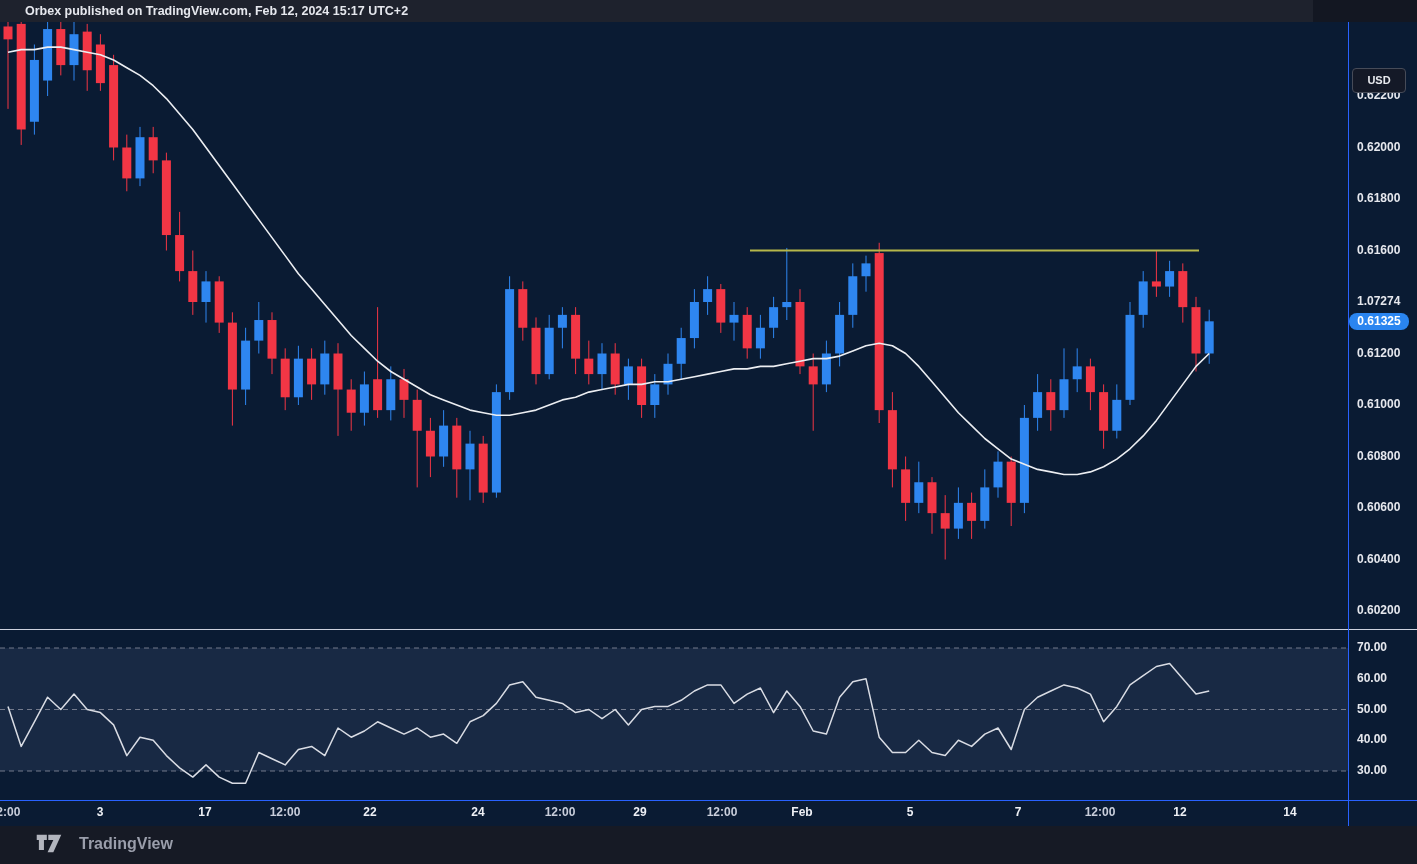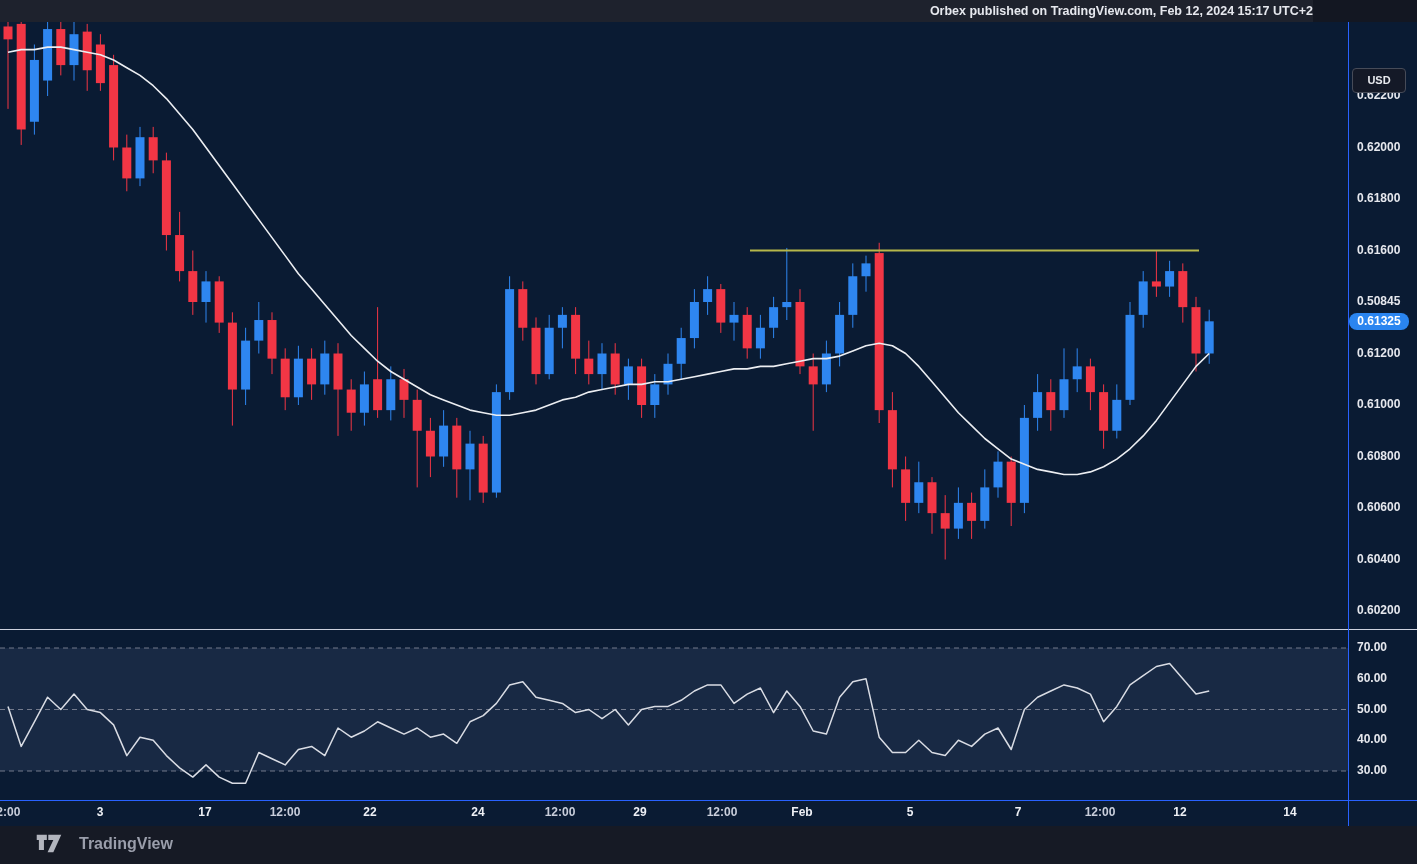--- a/index.html
+++ b/index.html
@@ -1,20 +1,20 @@
 <!DOCTYPE html>
 <html><head>
 <meta charset="utf-8">
 <style>
   html,body{margin:0;padding:0;background:#131722;}
   .screen{position:relative;width:1417px;height:864px;background:#131722;overflow:hidden;
           font-family:"Liberation Sans",sans-serif;-webkit-font-smoothing:antialiased;}
   .header{position:absolute;left:0;top:0;width:1313px;height:22px;background:#1e222d;
-          color:#e6e8ee;font-size:12.5px;font-weight:700;line-height:22px;padding-left:8px;
-          box-sizing:border-box;white-space:nowrap;text-align:right;}
+          color:#e6e8ee;font-size:12.5px;font-weight:700;line-height:22px;padding-left:25px;
+          box-sizing:border-box;white-space:nowrap;}
   .chart-bg{position:absolute;left:0;top:22px;width:1417px;height:804px;background:#0a1b33;}
   .pane{position:absolute;left:0;overflow:hidden;}
   #main-pane{top:22px;width:1348px;height:606px;}
   #rsi-pane{top:630px;width:1348px;height:170px;}
   .sep{position:absolute;z-index:6;}
   .sep-light{left:0;top:629px;width:1417px;height:1px;background:#cdd1de;}
   .sep-blue{left:0;top:800px;width:1417px;height:1px;background:#2962ff;}
   .sep-vert{left:1348px;top:22px;width:1px;height:804px;background:#2962ff;}
   .price-axis{position:absolute;left:1349px;top:22px;width:68px;height:778px;z-index:5;}
   .tick{position:absolute;left:8px;color:#e6e8ee;font-size:12px;font-weight:700;white-space:nowrap;}
@@ -246,21 +246,21 @@
 
   <div class="sep sep-light"></div>
   <div class="sep sep-blue"></div>
   <div class="sep sep-vert"></div>
 
   <div class="price-axis" id="price-axis">
       <div class="tick" style="top: 66px;">0.62200</div>
       <div class="tick" style="top: 117.5px;">0.62000</div>
       <div class="tick" style="top: 169px;">0.61800</div>
       <div class="tick" style="top: 220.5px;">0.61600</div>
-      <div class="tick" style="top: 272px;">0.50845</div>
+      <div class="tick" style="top: 272px;">1.07274</div>
       <div class="tick" style="top: 323.5px;">0.61200</div>
       <div class="tick" style="top: 375px;">0.61000</div>
       <div class="tick" style="top: 426.5px;">0.60800</div>
       <div class="tick" style="top: 478px;">0.60600</div>
       <div class="tick" style="top: 529.5px;">0.60400</div>
       <div class="tick" style="top: 581px;">0.60200</div>
       <div class="tick" style="top: 618px;">70.00</div>
       <div class="tick" style="top: 648.75px;">60.00</div>
       <div class="tick" style="top: 679.5px;">50.00</div>
       <div class="tick" style="top: 710.25px;">40.00</div>

